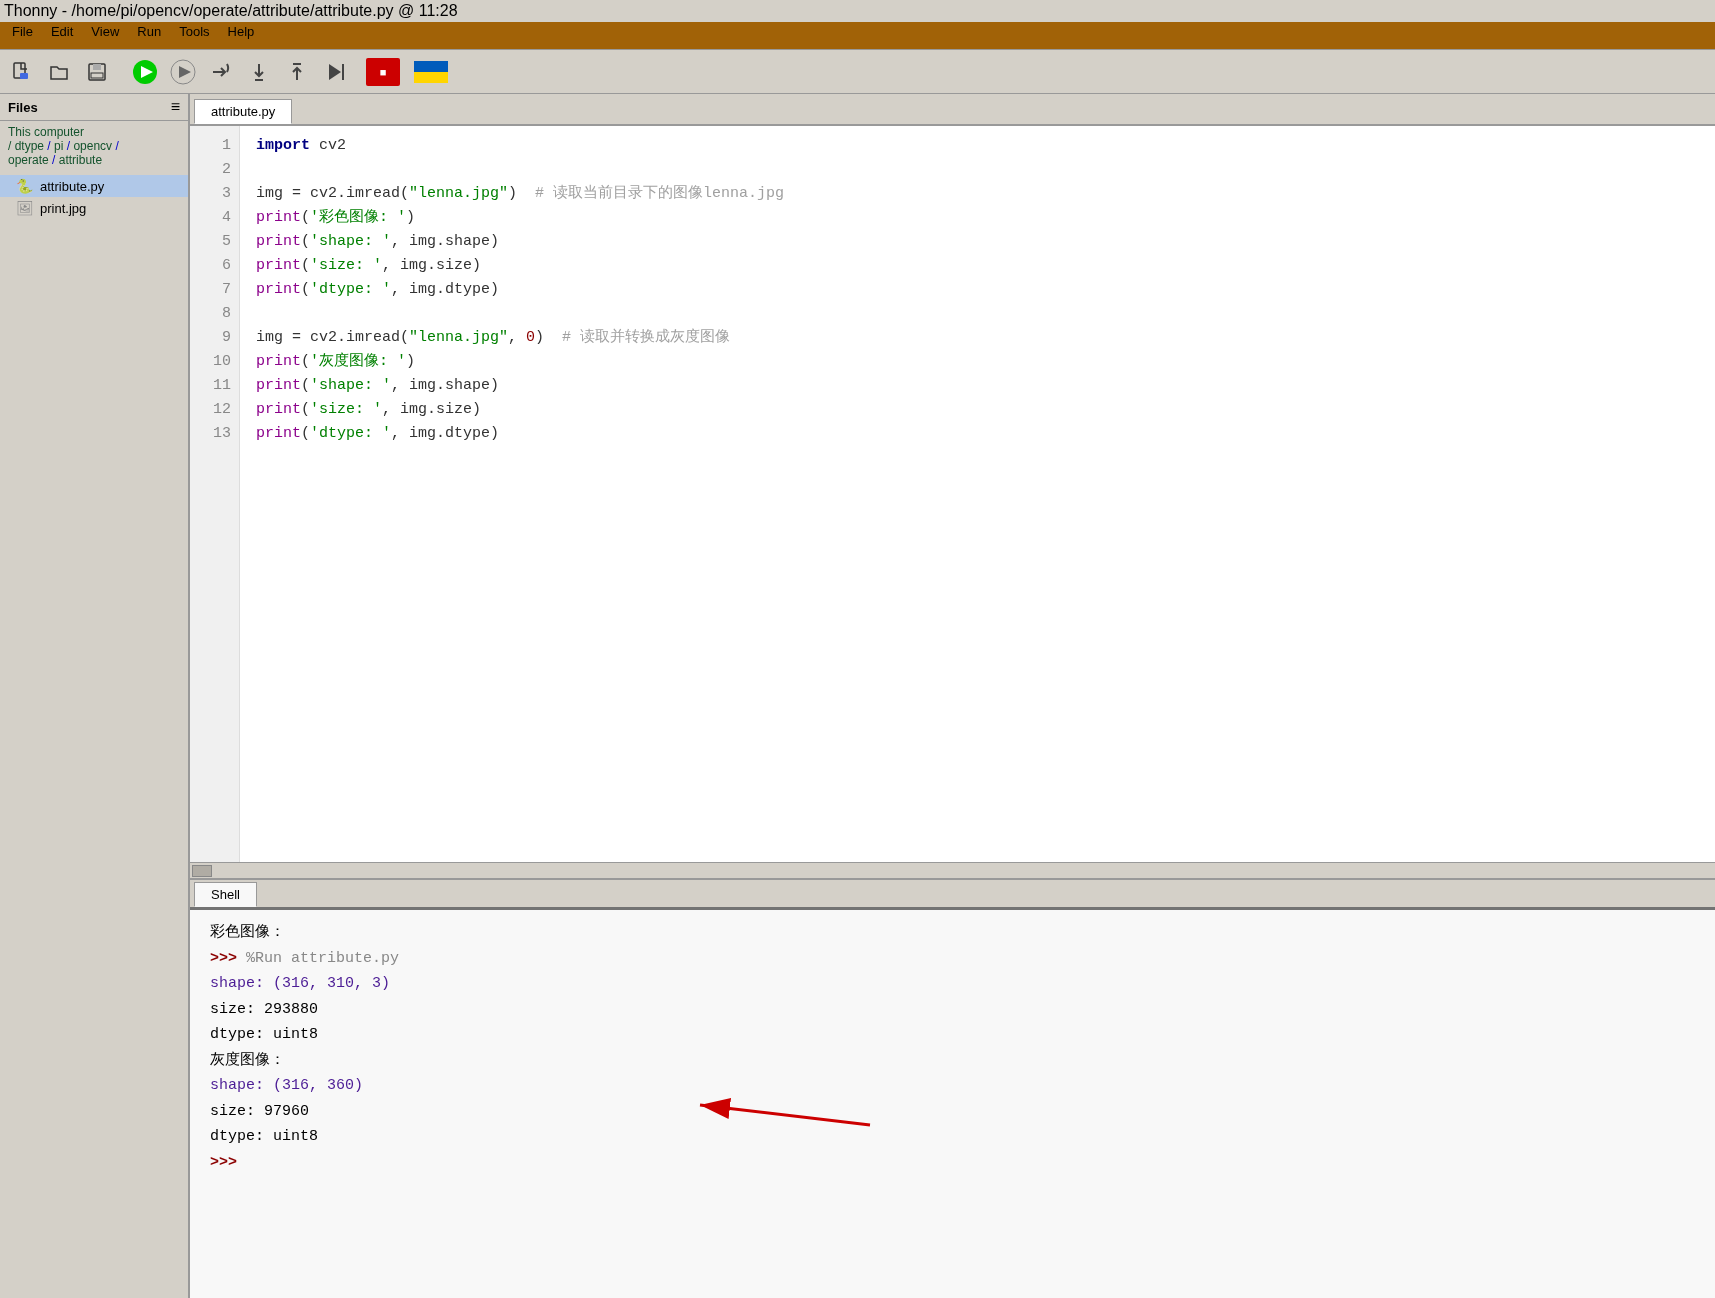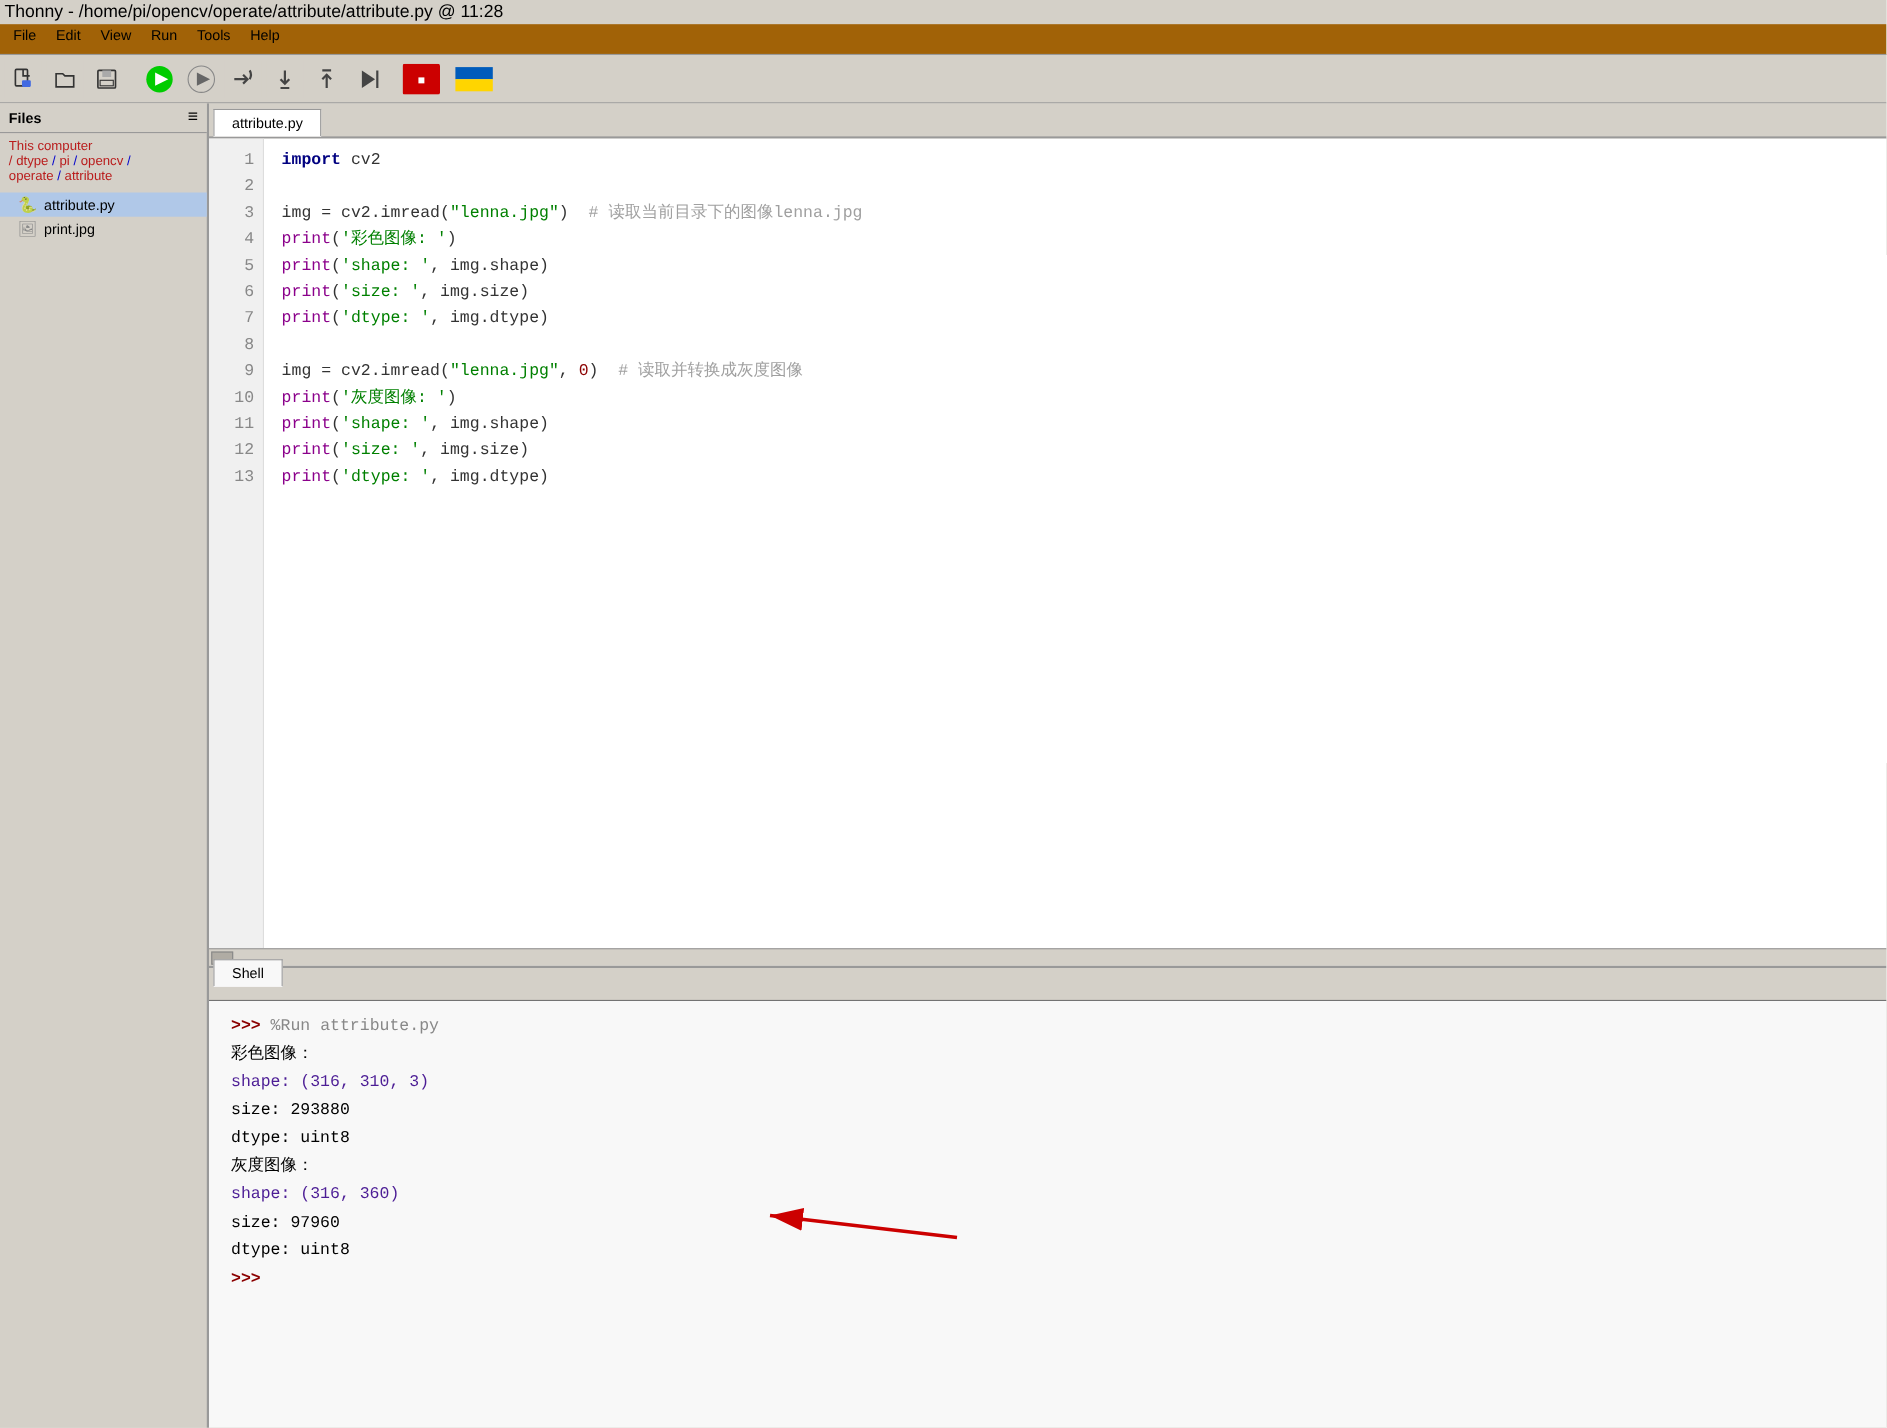--- a/index.html
+++ b/index.html
@@ -87,21 +87,21 @@
       display: flex;
       align-items: center;
       justify-content: space-between;
     }
     .sidebar-path {
       padding: 4px 8px;
       font-family: Arial, sans-serif;
       font-size: 12px;
       color: #0000cc;
     }
-    .sidebar-path a { color: #b91c1c; text-decoration: none; }
+    .sidebar-path a { color: #14532d; text-decoration: none; }
     .file-list { flex: 1; padding: 4px 0; }
     .file-item {
       display: flex;
       align-items: center;
       padding: 2px 16px;
       font-family: Arial, sans-serif;
       font-size: 13px;
       gap: 6px;
       cursor: pointer;
     }
@@ -199,22 +199,22 @@
       background: #f8f8f8;
       border-top: 2px solid #999;
       display: flex;
       flex-direction: column;
     }
     .shell-tab-bar {
       background: #d4d0c8;
       height: 30px;
       display: flex;
       align-items: flex-end;
-      padding: 12px 4px;
-      border-bottom: 1px solid #737373;
+      padding: 0 4px;
+      border-bottom: 3px solid #737373;
     }
     .shell-tab {
       padding: 4px 16px;
       background: #c8c4bc;
       border: 1px solid #999;
       border-bottom: none;
       font-family: Arial, sans-serif;
       font-size: 13px;
       cursor: pointer;
     }
@@ -424,24 +424,24 @@
 
     <div class="h-scroll">
       <div class="h-scroll-inner"></div>
     </div>
 
     <div class="shell-area">
       <div class="shell-tab-bar">
         <div class="shell-tab active">Shell</div>
       </div>
       <div class="shell-content">
+        <div><span class="shell-output">彩色图像：</span></div>
         <div>
           <span class="shell-prompt">&gt;&gt;&gt; </span><span class="shell-cmd">%Run attribute.py</span>
         </div>
-        <div><span class="shell-output">彩色图像：</span></div>
         <div><span class="shell-green">shape:  (316, 310, 3)</span></div>
         <div><span class="shell-output">size:  293880</span></div>
         <div><span class="shell-output">dtype:  uint8</span></div>
         <div><span class="shell-output">灰度图像：</span></div>
         <div><span class="shell-green">shape:  (316, 360)</span></div>
         <div><span class="shell-output">size:  97960</span></div>
         <div><span class="shell-output">dtype:  uint8</span></div>
         <div>
           <span class="shell-prompt">&gt;&gt;&gt;</span>
         </div>

